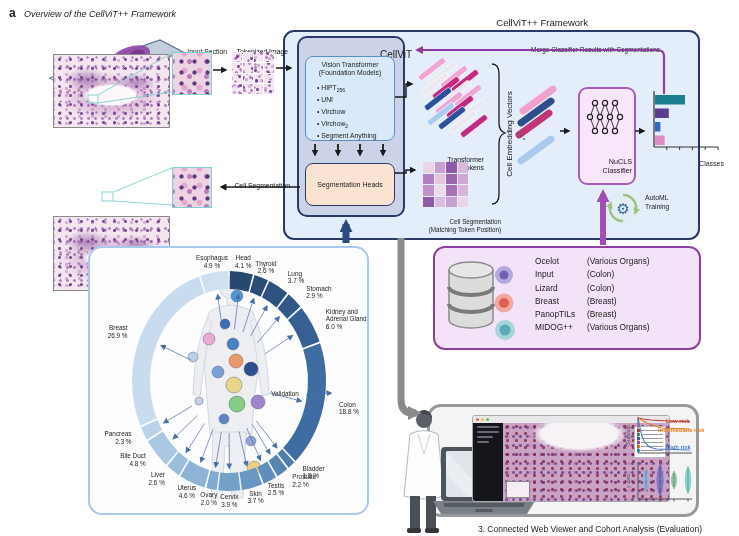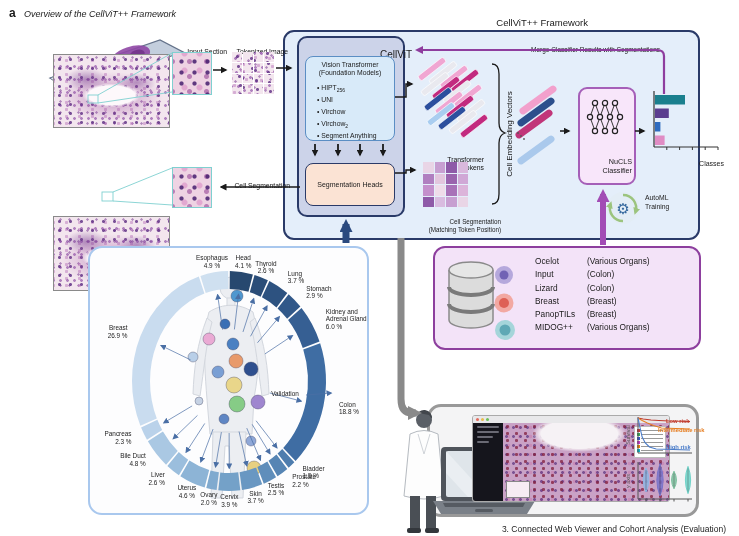--- a/index.html
+++ b/index.html
@@ -501,21 +501,21 @@
       <path d="M38,4 Q44.3,20 38,36 Q31.7,20 38,4 Z" fill="#7a74ca" fill-opacity="0.85" stroke="#7a74ca"></path>
       <line x1="38" y1="6" x2="38" y2="34" stroke="rgba(0,0,0,.35)" stroke-width="0.8"></line>
       <line x1="38" y1="39" x2="38" y2="41.5" stroke="#555" stroke-width="1"></line>
       <path d="M52,11.2 Q56.9,20 52,28.8 Q47.1,20 52,11.2 Z" fill="#7dbf9f" fill-opacity="0.85" stroke="#7dbf9f"></path>
       <line x1="52" y1="13.2" x2="52" y2="26.8" stroke="rgba(0,0,0,.35)" stroke-width="0.8"></line>
       <line x1="52" y1="39" x2="52" y2="41.5" stroke="#555" stroke-width="1"></line>
       <path d="M66,6.4 Q71.25,20 66,33.6 Q60.75,20 66,6.4 Z" fill="#6fd2c8" fill-opacity="0.85" stroke="#6fd2c8"></path>
       <line x1="66" y1="8.4" x2="66" y2="31.6" stroke="rgba(0,0,0,.35)" stroke-width="0.8"></line>
       <line x1="66" y1="39" x2="66" y2="41.5" stroke="#555" stroke-width="1"></line>
     </svg>
-  <div class="abs caption ctr" style="left:420px;top:516px;width:282px;padding-left:24px;">3. Connected Web Viewer and Cohort Analysis (Evaluation)</div>
+  <div class="abs caption ctr" style="left:420px;top:516px;width:282px;">3. Connected Web Viewer and Cohort Analysis (Evaluation)</div>
 
   <svg class="abs" style="left:0;top:0;pointer-events:none;" width="739" height="536" viewBox="0 0 739 536">
     <defs>
       <marker id="mBlk" markerWidth="7" markerHeight="7" refX="5.5" refY="3.5" orient="auto" markerUnits="userSpaceOnUse">
         <path d="M0,0 L7,3.5 L0,7 Z" fill="#1a1a1a"></path>
         </marker>
       <marker id="mPurS" markerWidth="8" markerHeight="8" refX="6" refY="4" orient="auto" markerUnits="userSpaceOnUse">
         <path d="M0,0 L8,4 L0,8 Z" fill="#8e3d9e"></path>
         </marker>
       <marker id="mPur" markerWidth="13" markerHeight="13" refX="8" refY="6.5" orient="auto" markerUnits="userSpaceOnUse">

